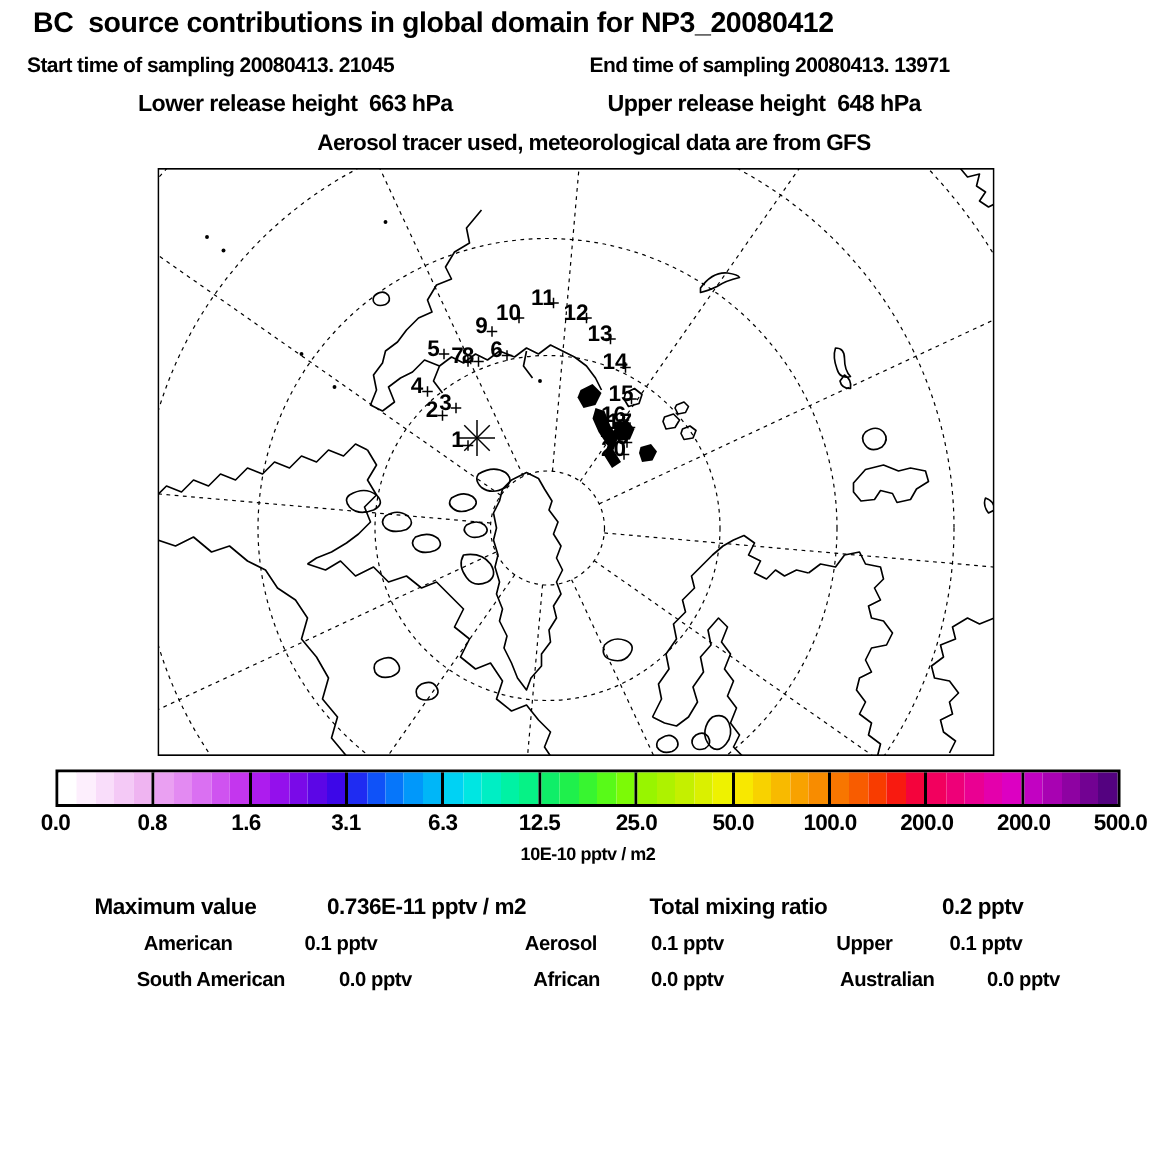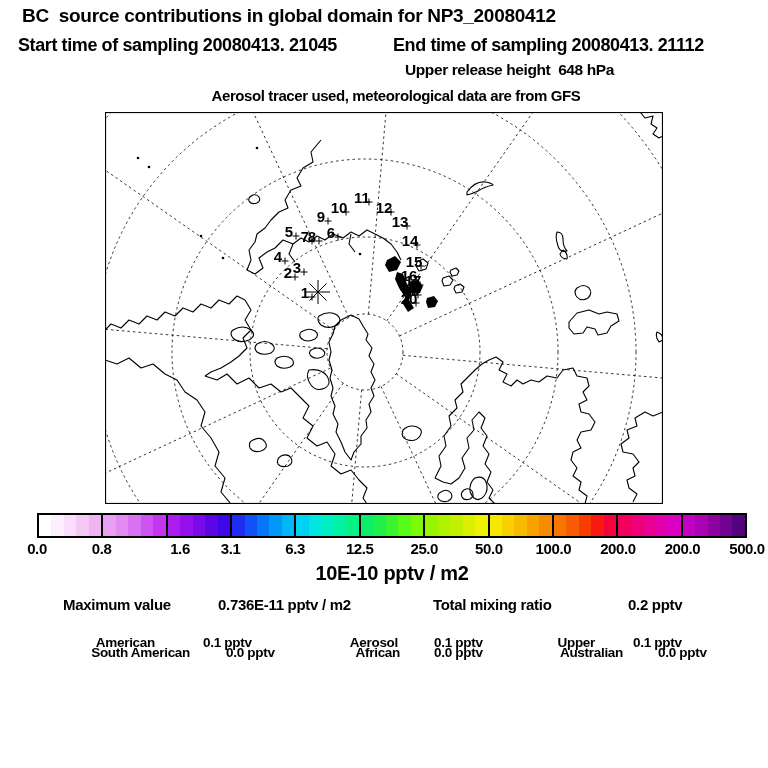--- a/index.html
+++ b/index.html
@@ -1,58 +1,59 @@
 <!DOCTYPE html>
 <html><head>
 <meta charset="utf-8">
 <style>
   html,body{margin:0;padding:0;background:#fff;}
   #page{position:relative;width:768px;height:768px;background:#ffffff;overflow:hidden;
         font-family:"Liberation Sans","DejaVu Sans",sans-serif;color:#000;}
   .hdr{position:absolute;white-space:pre;font-weight:700;letter-spacing:-0.4px;}
   #title{left:22px;top:5px;font-size:19px;letter-spacing:-0.3px;}
-  .l2{top:35px;font-size:18px;}
+  .l2{top:35px;font-size:14px;}
   .l3{top:61px;font-size:15.5px;}
   #t2a{left:18px;} #t2b{left:393px;}
   #t3a{left:92px;} #t3b{left:405px;}
   #t4{left:12px;top:87px;width:768px;text-align:center;font-size:15px;font-weight:700;
       letter-spacing:-0.4px;white-space:pre;position:absolute;}
   #mapwrap{position:absolute;left:105px;top:112px;width:558px;height:392px;}
   #cbar{position:absolute;left:37px;top:513px;width:710px;height:25px;border:2px solid #000;
         box-sizing:border-box;display:flex;}
   .cseg{flex:1;display:flex;border-left:2px solid #000;}
   .cseg:first-child{border-left:none;}
   .ccell{flex:1;}
   #cbticks{position:absolute;left:0;top:540px;width:768px;height:18px;}
   .ctick{position:absolute;transform:translateX(-50%);font-size:15px;font-weight:700;
          letter-spacing:-0.4px;white-space:pre;}
   #cbunit{position:absolute;left:37px;top:562px;width:710px;text-align:center;
-          font-size:20px;font-weight:700;letter-spacing:-0.3px;white-space:pre;}
+          font-size:12px;font-weight:700;letter-spacing:-0.3px;white-space:pre;}
   .srow{position:absolute;left:0;width:768px;height:22px;}
   #srow1{top:596px;font-size:15px;}
-  #srow2{top:621px;font-size:13.5px;margin-top:14px;}
+  #srow2{top:621px;font-size:13.5px;}
   #srow3{top:645px;font-size:13.5px;}
   .srow span{position:absolute;font-weight:700;letter-spacing:-0.3px;white-space:pre;}
   #maxlab{left:63px;} #maxval{left:218px;} #tmrlab{left:433px;} #tmrval{left:628px;}
   #r2l0{right:613px;} #r2v0{left:203px;}
   #r2l1{right:370px;} #r2v1{left:434px;}
   #r2l2{right:173px;} #r2v2{left:633px;}
   #r3l0{right:578px;} #r3v0{left:226px;}
   #r3l1{right:368px;} #r3v1{left:434px;}
   #r3l2{right:145px;} #r3v2{left:658px;}
   svg text{font-family:"Liberation Sans","DejaVu Sans",sans-serif;}
 </style>
 </head>
 <body>
 
 <div id="page">
 
   <div class="hdr" id="title">BC  source contributions in global domain for NP3_20080412</div>
   <div class="hdr l2" id="t2a">Start time of sampling 20080413. 21045</div>
-  <div class="hdr l2" id="t2b">End time of sampling 20080413. 21112</div>
+  <div class="hdr l2" id="t2b">End time of sampling 20080413. 13971</div>
+  <div class="hdr l3" id="t3a">Lower release height  663 hPa</div>
   <div class="hdr l3" id="t3b">Upper release height  648 hPa</div>
   <div id="t4">Aerosol tracer used, meteorological data are from GFS</div>
 
   <div id="mapwrap">
     <svg width="558" height="392" viewBox="0 0 558 392">
       <defs>
         <clipPath id="mapclip">
             <rect x="0.5" y="0.5" width="557" height="391"></rect>
           </clipPath>
       </defs>
@@ -252,21 +253,21 @@
         <div class="ccell" style="background: rgb(194, 2, 194);"></div>
         <div class="ccell" style="background: rgb(168, 2, 178);"></div>
         <div class="ccell" style="background: rgb(142, 2, 162);"></div>
         <div class="ccell" style="background: rgb(114, 2, 146);"></div>
         <div class="ccell" style="background: rgb(84, 2, 128);"></div>
       </div>
     </div>
   <div id="cbticks">
       <span class="ctick" style="left: 37px;">0.0</span>
       <span class="ctick" style="left: 101.545px;">0.8</span>
-      <span class="ctick" style="left: 180px;">1.6</span>
+      <span class="ctick" style="left: 164px;">1.6</span>
       <span class="ctick" style="left: 230.636px;">3.1</span>
       <span class="ctick" style="left: 295.182px;">6.3</span>
       <span class="ctick" style="left: 359.727px;">12.5</span>
       <span class="ctick" style="left: 424.273px;">25.0</span>
       <span class="ctick" style="left: 488.818px;">50.0</span>
       <span class="ctick" style="left: 553.364px;">100.0</span>
       <span class="ctick" style="left: 617.909px;">200.0</span>
       <span class="ctick" style="left: 682.455px;">200.0</span>
       <span class="ctick" style="left: 747px;">500.0</span>
     </div>

